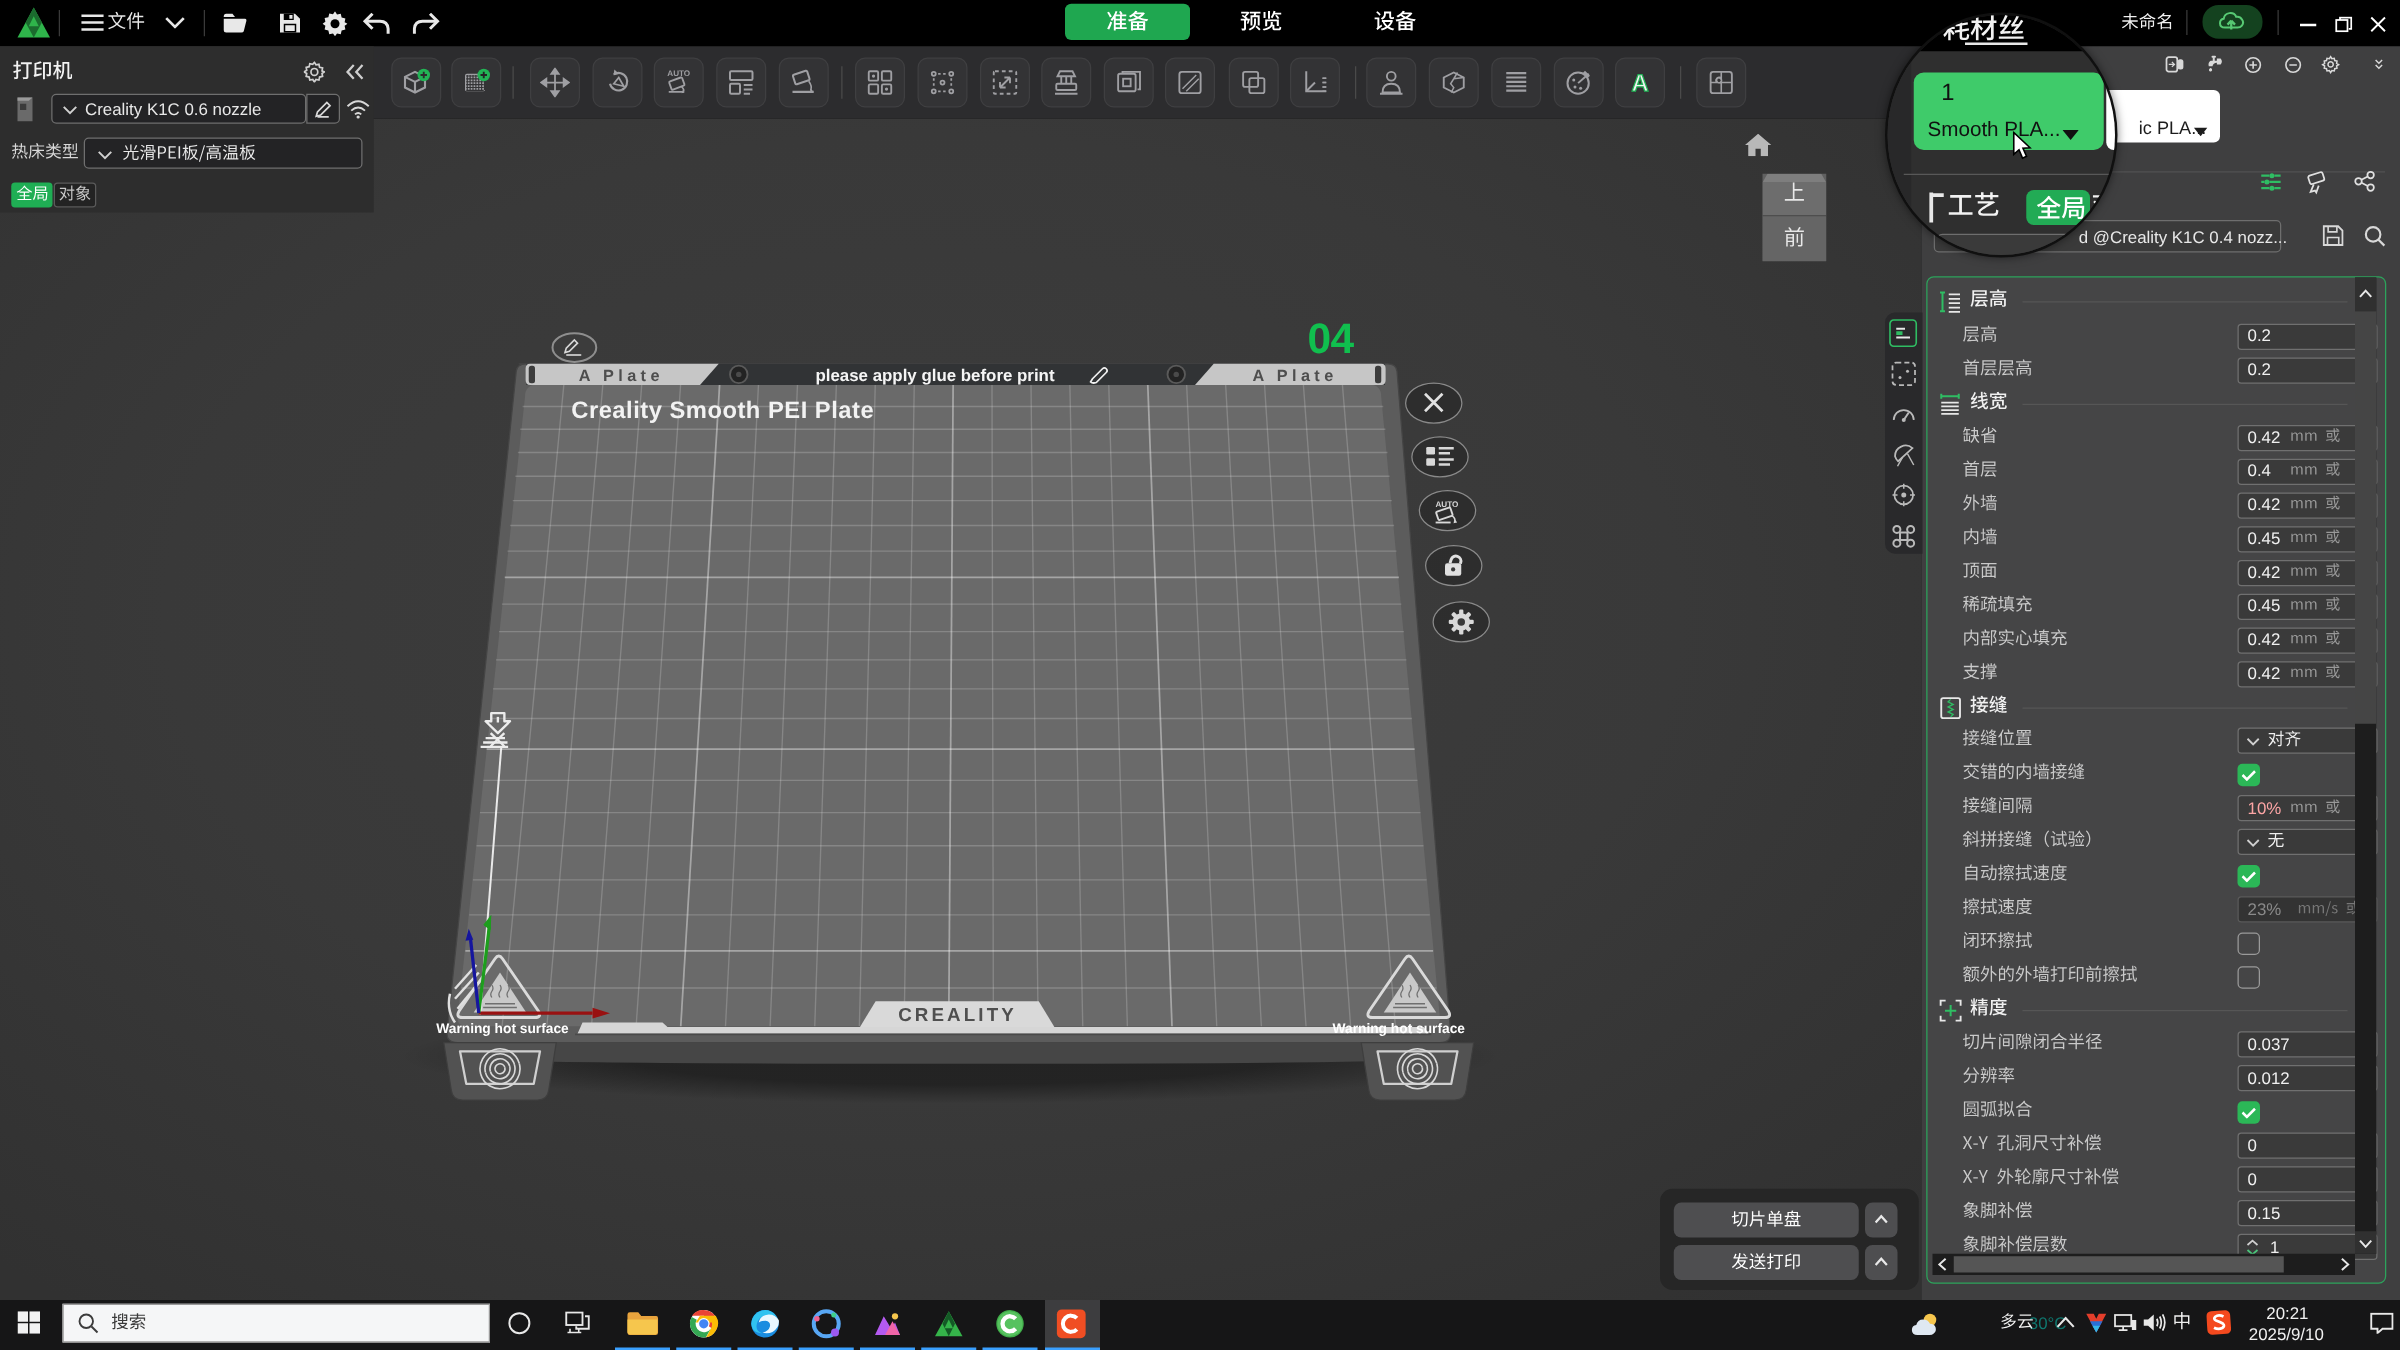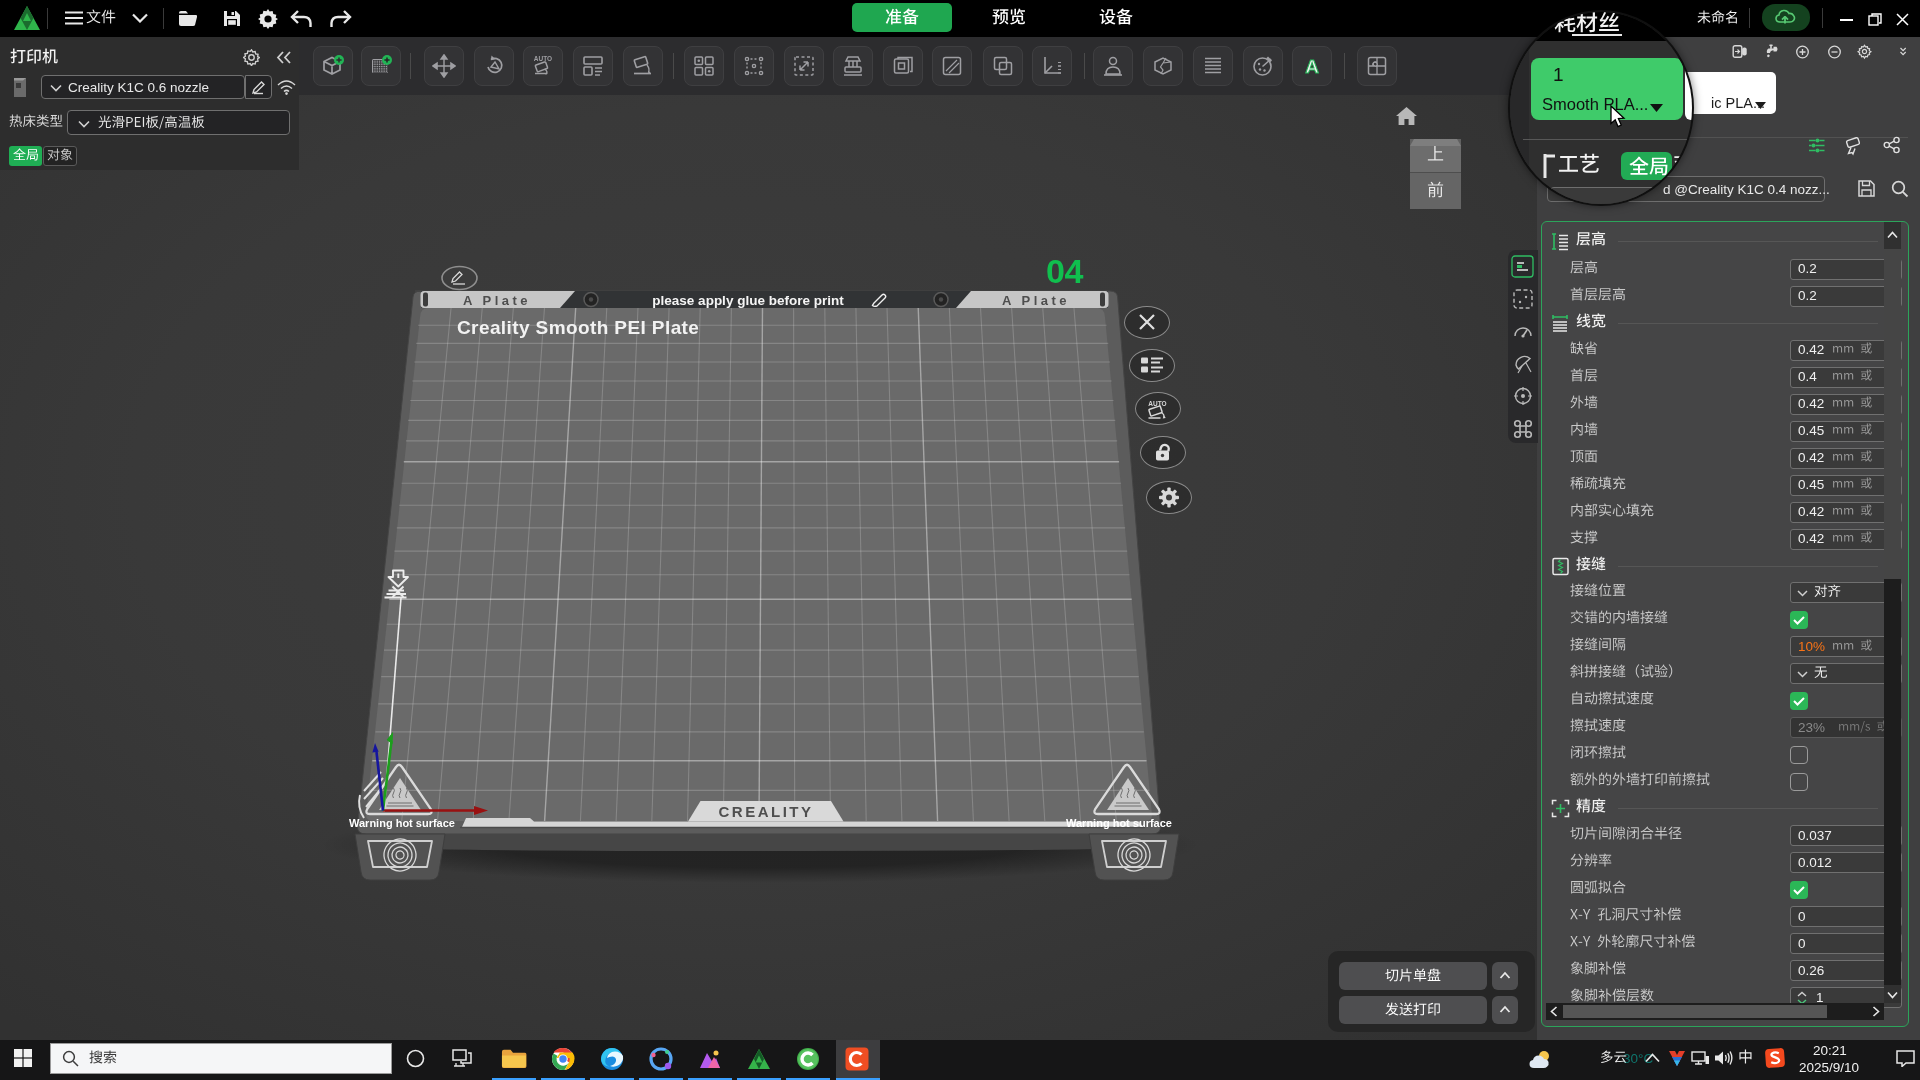--- a/index.html
+++ b/index.html
@@ -955,21 +955,21 @@
       <svg width="56.0" height="18" viewBox="0 0 56.0 18">
         <g fill="#c9c9c9" transform="translate(0,12.3) scale(0.014)">
           <use href="#q66"></use>
           <use href="#q67" x="1000"></use>
           <use href="#q74" x="2000"></use>
           <use href="#q75" x="3000"></use>
         </g>
       </svg>
     </div>
     <div style="position:absolute;left:1790px;top:636.0px;width:112px;height:21px;background:#3a3a3a;border:1px solid #707070;border-radius:3px"></div>
-    <div style="position:absolute;left:1798px;top:638.5px;font:400 13.5px 'Liberation Sans',sans-serif;color:#f97316;white-space:pre;">10%</div>
+    <div style="position:absolute;left:1798px;top:638.5px;font:400 13.5px 'Liberation Sans',sans-serif;color:#fca5a5;white-space:pre;">10%</div>
     <div style="position:absolute;left:1832px;top:638.5px;">
       <svg width="40.2" height="15" viewBox="0 0 40.2 15">
         <g fill="#999999" transform="translate(0,10.6) scale(0.012)">
           <use href="#q48"></use>
           <use href="#q48" x="926"></use>
           <use href="#q49" x="2352"></use>
         </g>
       </svg>
     </div>
     <div style="position:absolute;left:1570px;top:664.0px;">
@@ -1159,21 +1159,21 @@
       <svg width="56.0" height="18" viewBox="0 0 56.0 18">
         <g fill="#c9c9c9" transform="translate(0,12.3) scale(0.014)">
           <use href="#q29"></use>
           <use href="#q116" x="1000"></use>
           <use href="#q112" x="2000"></use>
           <use href="#q113" x="3000"></use>
         </g>
       </svg>
     </div>
     <div style="position:absolute;left:1790px;top:960.0px;width:112px;height:21px;background:#3a3a3a;border:1px solid #707070;border-radius:3px"></div>
-    <div style="position:absolute;left:1798px;top:962.5px;font:400 13.5px 'Liberation Sans',sans-serif;color:#f0f0f0;white-space:pre;">0.26</div>
+    <div style="position:absolute;left:1798px;top:962.5px;font:400 13.5px 'Liberation Sans',sans-serif;color:#f0f0f0;white-space:pre;">0.15</div>
     <div style="position:absolute;left:1570px;top:988.0px;">
       <svg width="84.0" height="18" viewBox="0 0 84.0 18">
         <g fill="#c9c9c9" transform="translate(0,12.3) scale(0.014)">
           <use href="#q29"></use>
           <use href="#q116" x="1000"></use>
           <use href="#q112" x="2000"></use>
           <use href="#q113" x="3000"></use>
           <use href="#q42" x="4000"></use>
           <use href="#q117" x="5000"></use>
         </g>

